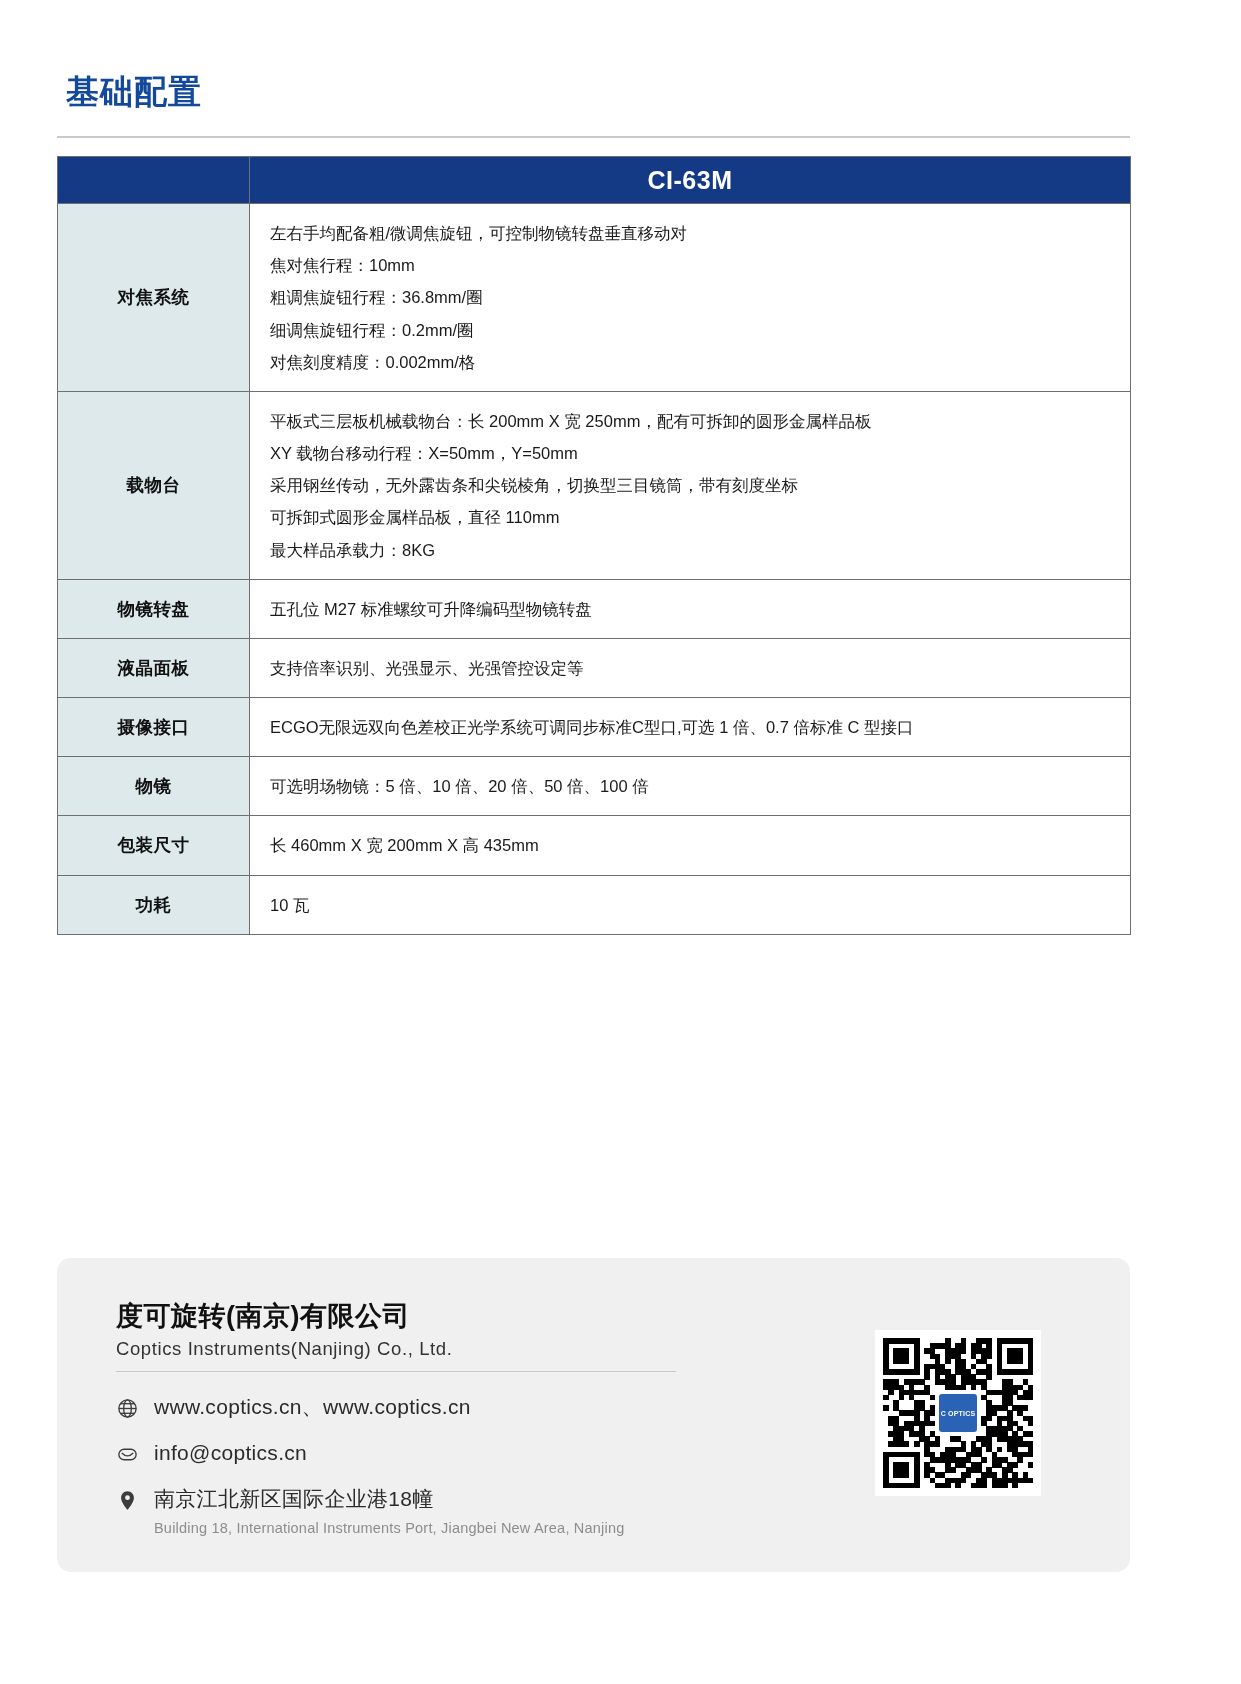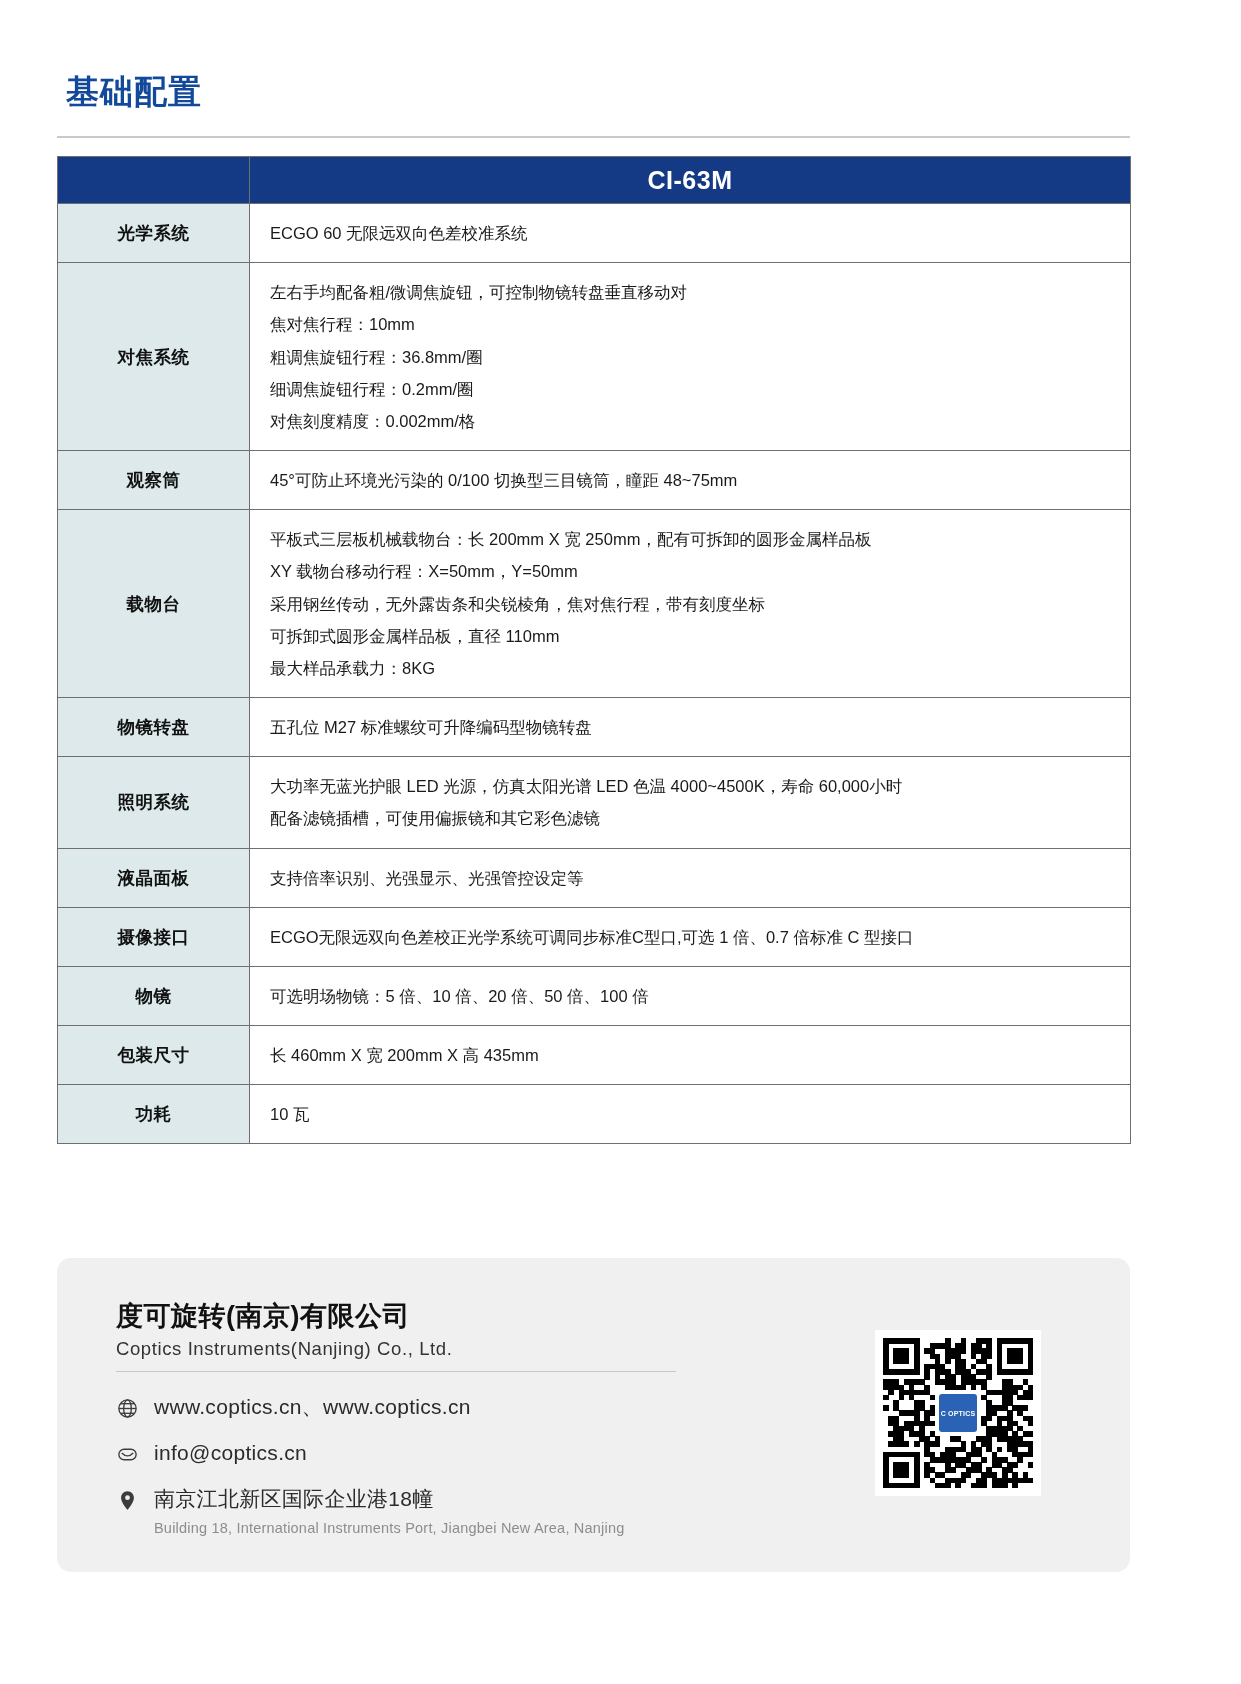--- a/index.html
+++ b/index.html
@@ -217,62 +217,43 @@
       <col class="col-value">
     </colgroup>
     <thead>
       <tr>
         <th class="thead-blank"></th>
         <th class="thead-model">CI-63M</th>
       </tr>
     </thead>
     <tbody id="spec-body">
         <tr>
-          <td class="label">光学系统</td>
-          <td class="value">
-            <span class="line">ECGO 60 无限远双向色差校准系统</span>
-          </td>
-        </tr>
-        <tr>
           <td class="label">对焦系统</td>
           <td class="value">
             <span class="line">左右手均配备粗/微调焦旋钮，可控制物镜转盘垂直移动对</span>
             <span class="line">焦对焦行程：10mm</span>
             <span class="line">粗调焦旋钮行程：36.8mm/圈</span>
             <span class="line">细调焦旋钮行程：0.2mm/圈</span>
             <span class="line">对焦刻度精度：0.002mm/格</span>
           </td>
         </tr>
         <tr>
-          <td class="label">观察筒</td>
-          <td class="value">
-            <span class="line">45°可防止环境光污染的 0/100 切换型三目镜筒，瞳距 48~75mm</span>
-          </td>
-        </tr>
-        <tr>
           <td class="label">载物台</td>
           <td class="value">
             <span class="line">平板式三层板机械载物台：长 200mm X 宽 250mm，配有可拆卸的圆形金属样品板</span>
             <span class="line">XY 载物台移动行程：X=50mm，Y=50mm</span>
-            <span class="line">采用钢丝传动，无外露齿条和尖锐棱角，焦对焦行程，带有刻度坐标</span>
+            <span class="line">采用钢丝传动，无外露齿条和尖锐棱角，切换型三目镜筒，带有刻度坐标</span>
             <span class="line">可拆卸式圆形金属样品板，直径 110mm</span>
             <span class="line">最大样品承载力：8KG</span>
           </td>
         </tr>
         <tr>
           <td class="label">物镜转盘</td>
           <td class="value">
             <span class="line">五孔位 M27 标准螺纹可升降编码型物镜转盘</span>
-          </td>
-        </tr>
-        <tr>
-          <td class="label">照明系统</td>
-          <td class="value">
-            <span class="line">大功率无蓝光护眼 LED 光源，仿真太阳光谱 LED 色温 4000~4500K，寿命 60,000小时</span>
-            <span class="line">配备滤镜插槽，可使用偏振镜和其它彩色滤镜</span>
           </td>
         </tr>
         <tr>
           <td class="label">液晶面板</td>
           <td class="value">
             <span class="line">支持倍率识别、光强显示、光强管控设定等</span>
           </td>
         </tr>
         <tr>
           <td class="label">摄像接口</td>

